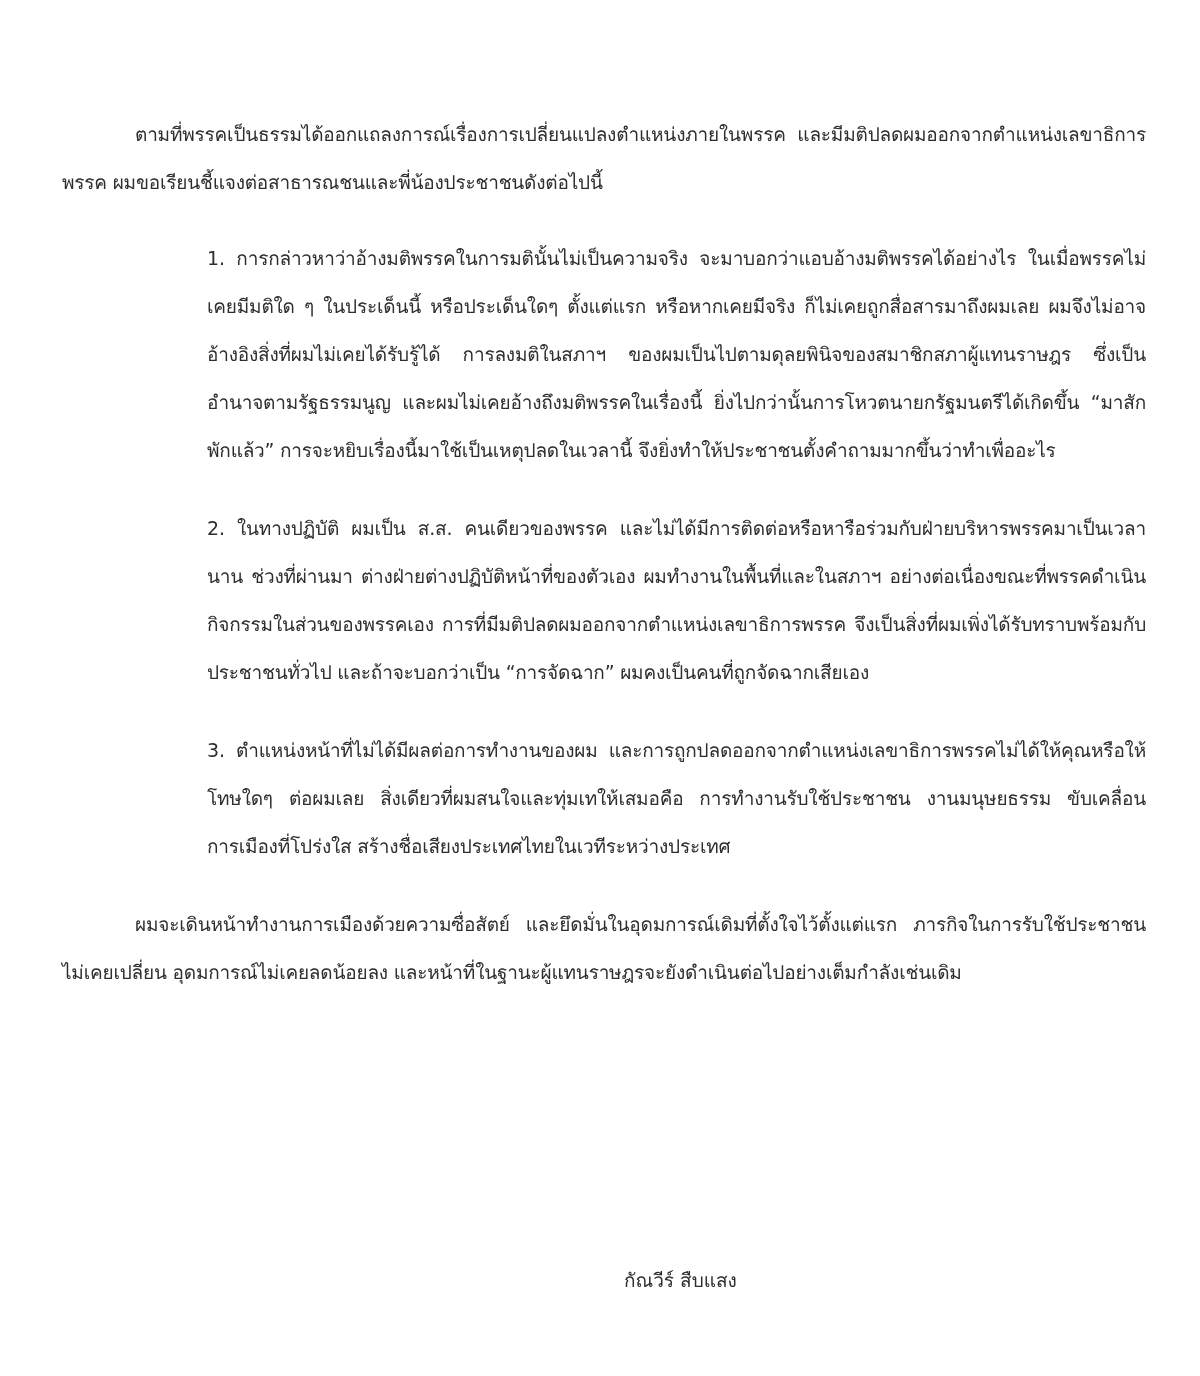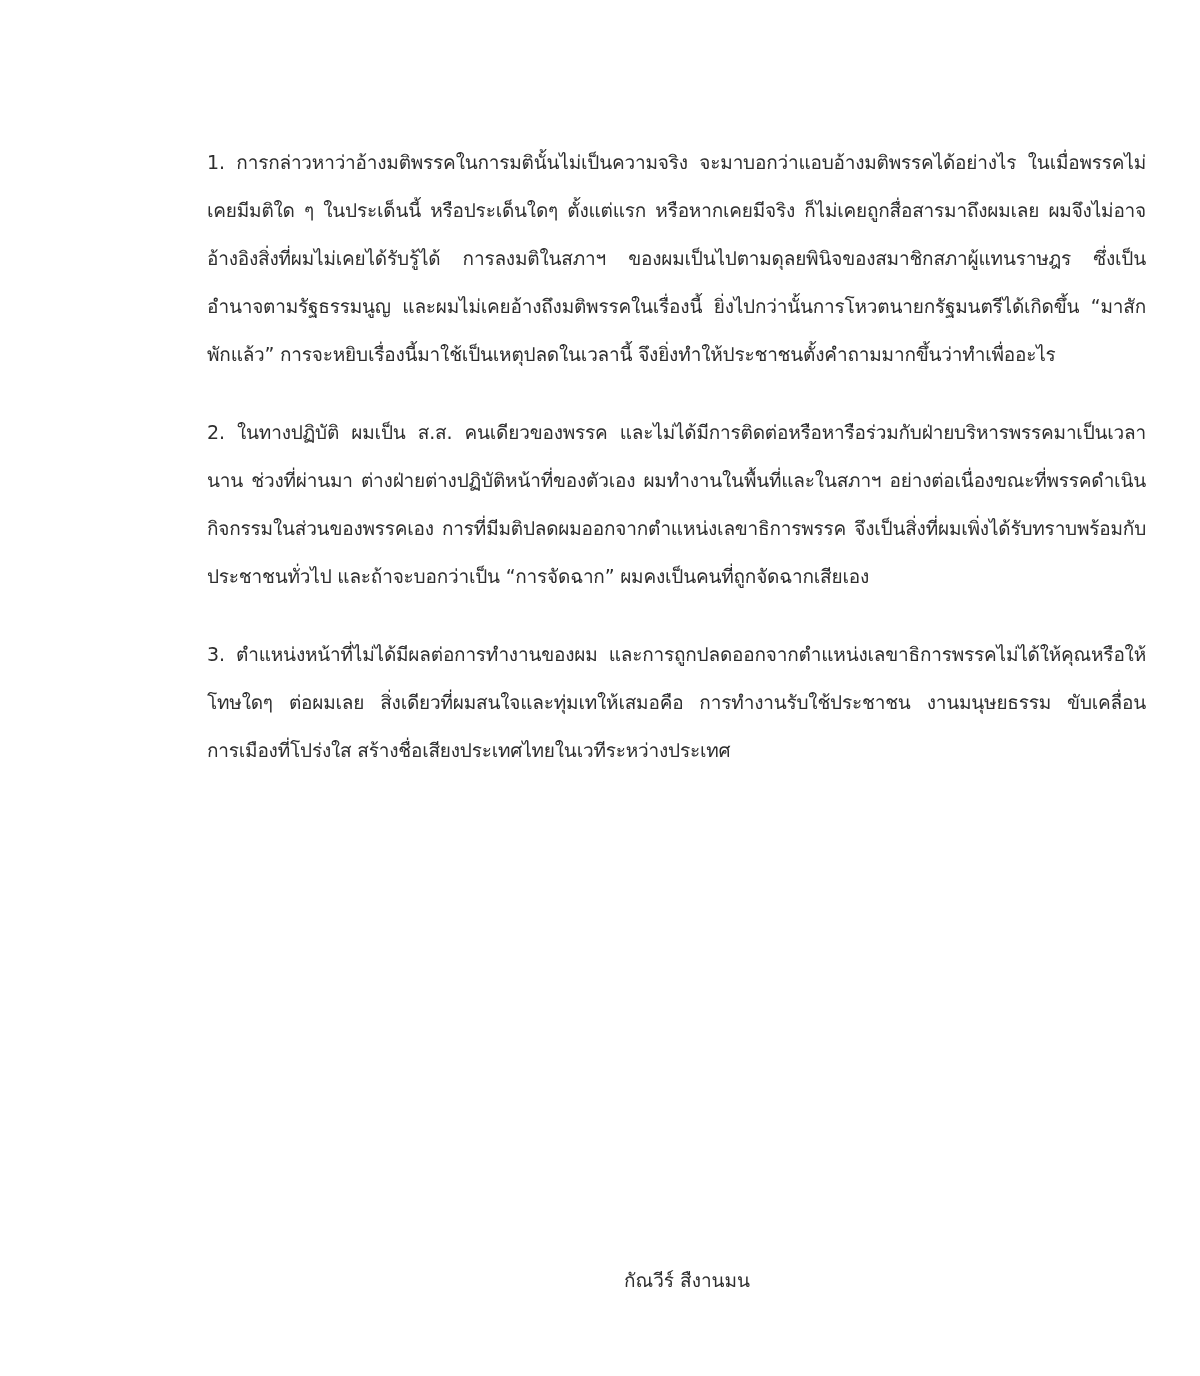--- a/index.html
+++ b/index.html
@@ -48,31 +48,33 @@
       top: 1262px;
       font-size: 19px;
       line-height: 36px;
       margin: 0;
     }
   </style>
 </head>
 <body>
 
 <div class="page">
+  <p class="para">ตามที่พรรคเป็นธรรมได้ออกแถลงการณ์เรื่องการเปลี่ยนแปลงตำแหน่งภายในพรรค และมีมติปลดผมออกจากตำแหน่งเลขาธิการพรรค ผมขอเรียนชี้แจงต่อสาธารณชนและพี่น้องประชาชนดังต่อไปนี้</p>
 
   <div class="gap-s"></div>
 
   <ol class="list">
     <li class="list-item">1. การกล่าวหาว่าอ้างมติพรรคในการมตินั้นไม่เป็นความจริง จะมาบอกว่าแอบอ้างมติพรรคได้อย่างไร ในเมื่อพรรคไม่เคยมีมติใด ๆ ในประเด็นนี้ หรือประเด็นใดๆ ตั้งแต่แรก หรือหากเคยมีจริง ก็ไม่เคยถูกสื่อสารมาถึงผมเลย ผมจึงไม่อาจอ้างอิงสิ่งที่ผมไม่เคยได้รับรู้ได้ การลงมติในสภาฯ ของผมเป็นไปตามดุลยพินิจของสมาชิกสภาผู้แทนราษฎร ซึ่งเป็นอำนาจตามรัฐธรรมนูญ และผมไม่เคยอ้างถึงมติพรรคในเรื่องนี้ ยิ่งไปกว่านั้นการโหวตนายกรัฐมนตรีได้เกิดขึ้น “มาสักพักแล้ว” การจะหยิบเรื่องนี้มาใช้เป็นเหตุปลดในเวลานี้ จึงยิ่งทำให้ประชาชนตั้งคำถามมากขึ้นว่าทำเพื่ออะไร</li>
     <li class="gap-m"></li>
     <li class="list-item">2. ในทางปฏิบัติ ผมเป็น ส.ส. คนเดียวของพรรค และไม่ได้มีการติดต่อหรือหารือร่วมกับฝ่ายบริหารพรรคมาเป็นเวลานาน ช่วงที่ผ่านมา ต่างฝ่ายต่างปฏิบัติหน้าที่ของตัวเอง ผมทำงานในพื้นที่และในสภาฯ อย่างต่อเนื่องขณะที่พรรคดำเนินกิจกรรมในส่วนของพรรคเอง การที่มีมติปลดผมออกจากตำแหน่งเลขาธิการพรรค จึงเป็นสิ่งที่ผมเพิ่งได้รับทราบพร้อมกับประชาชนทั่วไป และถ้าจะบอกว่าเป็น “การจัดฉาก” ผมคงเป็นคนที่ถูกจัดฉากเสียเอง</li>
     <li class="gap-m"></li>
     <li class="list-item">3. ตำแหน่งหน้าที่ไม่ได้มีผลต่อการทำงานของผม และการถูกปลดออกจากตำแหน่งเลขาธิการพรรคไม่ได้ให้คุณหรือให้โทษใดๆ ต่อผมเลย สิ่งเดียวที่ผมสนใจและทุ่มเทให้เสมอคือ การทำงานรับใช้ประชาชน งานมนุษยธรรม ขับเคลื่อนการเมืองที่โปร่งใส สร้างชื่อเสียงประเทศไทยในเวทีระหว่างประเทศ</li>
   </ol>
 
   <div class="gap-m"></div>
 
+  <p class="para">ผมจะเดินหน้าทำงานการเมืองด้วยความซื่อสัตย์ และยึดมั่นในอุดมการณ์เดิมที่ตั้งใจไว้ตั้งแต่แรก ภารกิจในการรับใช้ประชาชนไม่เคยเปลี่ยน อุดมการณ์ไม่เคยลดน้อยลง และหน้าที่ในฐานะผู้แทนราษฎรจะยังดำเนินต่อไปอย่างเต็มกำลังเช่นเดิม</p>
 
   <div class="gap-s"></div>
 
 </div>
 
-<p class="signature">กัณวีร์ สืงานมน</p>
+<p class="signature">กัณวีร์ สืบแสง</p>
 
 </body></html>

